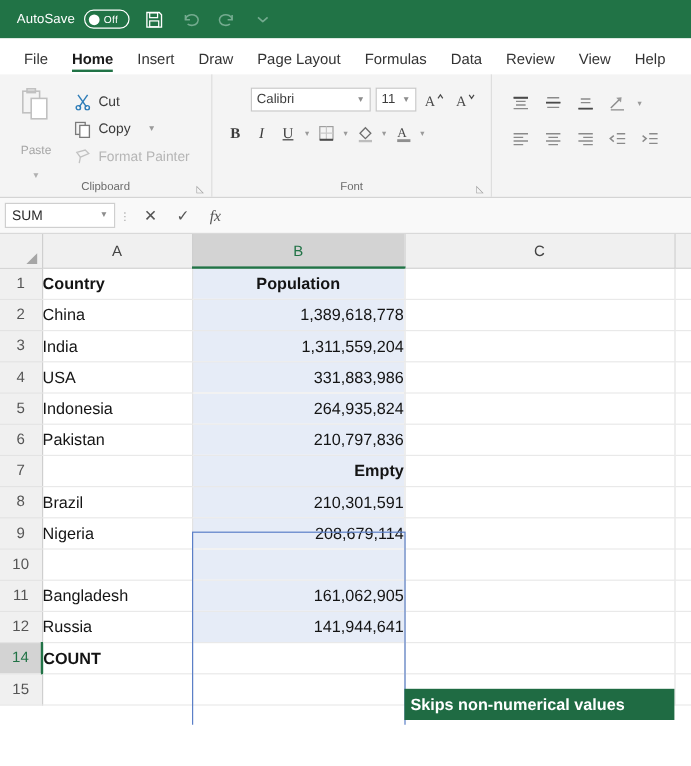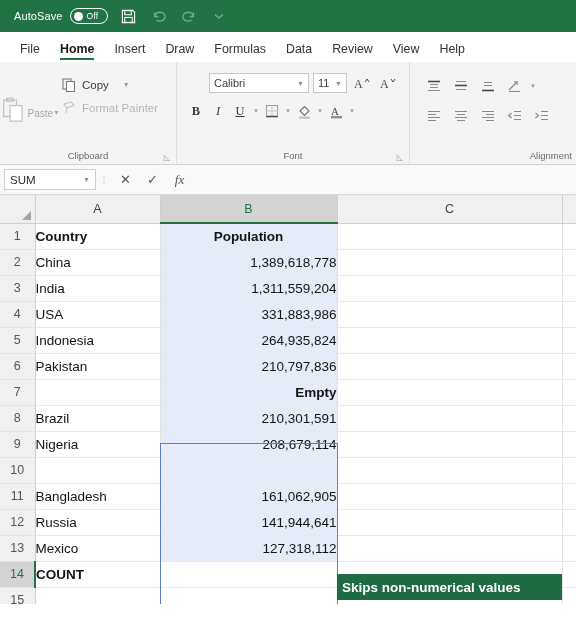--- a/index.html
+++ b/index.html
@@ -99,22 +99,22 @@
   }
   .rgroup-launcher {
     position: absolute; right: 6px; bottom: 2px;
     font-size: 8px; color: #9b9b9b;
   }
 
   
   .g-clip { width: 176px; }
   .paste-col {
     width: 60px;
-    display: flex; 
-    align-items: center; justify-content: flex-start;
+    display: flex; flex-direction: column;
+    align-items: center; justify-content: space-between;
     padding-top: 6px;
     color: #b8b8b8;
   }
   .paste-col .lbl { font-size: 10px; color: #a6a6a6; margin-top: 4px; }
   .paste-col .caret { font-size: 7px; color: #b0b0b0; margin-top: 1px; }
   .clip-items { flex: 1; padding-top: 6px; }
   .clip-item {
     display: flex; align-items: center;
     height: 23px; gap: 6px;
     font-size: 11.5px; color: #3b3b3b;
@@ -333,20 +333,21 @@
         <path d="M1 1.5 L5 5 L9 1.5" fill="none" stroke="#74ab8f" stroke-width="1.4"></path>
       </svg>
   </div>
 </div>
 
 <div class="tabbar">
   <div class="tab">File</div>
   <div class="tab active">Home</div>
   <div class="tab">Insert</div>
   <div class="tab">Draw</div>
+  <div class="tab">Page Layout</div>
   <div class="tab">Formulas</div>
   <div class="tab">Data</div>
   <div class="tab">Review</div>
   <div class="tab">View</div>
   <div class="tab">Help</div>
 </div>
 
 <div class="ribbon">
 
   <div class="rgroup g-clip">
@@ -356,20 +357,29 @@
           <rect x="4" y="3" width="14" height="18" fill="none" stroke="#c0c0c0" stroke-width="1.3"></rect>
           <rect x="7.5" y="1" width="7" height="3.2" fill="none" stroke="#c0c0c0" stroke-width="1.3"></rect>
           <rect x="11" y="9" width="13" height="17" fill="#ffffff" stroke="#c0c0c0" stroke-width="1.3"></rect>
         </svg>
         <span class="lbl">Paste</span>
         <span class="caret">▼</span>
       </div>
       <div class="clip-items">
         <div class="clip-item">
           <svg width="14" height="14" viewBox="0 0 14 14">
+            <path d="M3 1 L10 11" stroke="#2e7db8" stroke-width="1.2" fill="none"></path>
+            <path d="M11 1 L4 11" stroke="#2e7db8" stroke-width="1.2" fill="none"></path>
+            <circle cx="3.3" cy="11.8" r="1.8" fill="none" stroke="#2e7db8" stroke-width="1.2"></circle>
+            <circle cx="10.7" cy="11.8" r="1.8" fill="none" stroke="#2e7db8" stroke-width="1.2"></circle>
+          </svg>
+          <span>Cut</span>
+        </div>
+        <div class="clip-item">
+          <svg width="14" height="14" viewBox="0 0 14 14">
             <rect x="1" y="1" width="8" height="10" fill="none" stroke="#7a7a7a" stroke-width="1.1"></rect>
             <rect x="4.5" y="3.5" width="8" height="10" fill="#ffffff" stroke="#7a7a7a" stroke-width="1.1"></rect>
           </svg>
           <span>Copy</span>
           <span class="caret">▼</span>
         </div>
         <div class="clip-item dim">
           <svg width="14" height="14" viewBox="0 0 14 14">
             <path d="M2 3 L9 1 L12 4 L5 7 Z" fill="none" stroke="#c2c2c2" stroke-width="1.1"></path>
             <path d="M5 7 L4 12" stroke="#c2c2c2" stroke-width="1.1" fill="none"></path>
@@ -496,23 +506,20 @@
             </svg>
         </div>
         <div class="ab">
           <svg width="16" height="14" viewBox="0 0 16 14">
               <path d="M7 2.5H14M7 6.5H14M7 10.5H14" stroke="#8a8a8a" stroke-width="1.2"></path>
               <path d="M1.5 4 L4.5 6.5 L1.5 9" fill="none" stroke="#8a8a8a" stroke-width="1.2"></path>
             </svg>
         </div>
       </div>
     </div>
-    <div class="rgroup-label" style="text-align:right;padding-right:4px">
-      <span>Alignment</span>
-    </div>
   </div>
 </div>
 
 <div class="fbar">
   <div class="namebox">
     <span>SUM</span>
     <span class="caret">▼</span>
   </div>
   <div class="fb-dots">⋮</div>
   <div class="fb-icons">
@@ -611,27 +618,20 @@
       <td class="cell"></td>
     </tr>
     <tr>
       <td class="rowhead">12</td>
       <td class="cell">Russia</td>
       <td class="cell num selbg">141,944,641</td>
       <td class="cell"></td>
       <td class="cell"></td>
     </tr>
     <tr>
-      <td class="rowhead">13</td>
-      <td class="cell">Mexico</td>
-      <td class="cell num selbg">127,318,112</td>
-      <td class="cell"></td>
-      <td class="cell"></td>
-    </tr>
-    <tr>
       <td class="rowhead act">14</td>
       <td class="cell bold">COUNT</td>
       <td class="cell"></td>
       <td class="cell"></td>
       <td class="cell"></td>
     </tr>
     <tr>
       <td class="rowhead">15</td>
       <td class="cell"></td>
       <td class="cell"></td>

